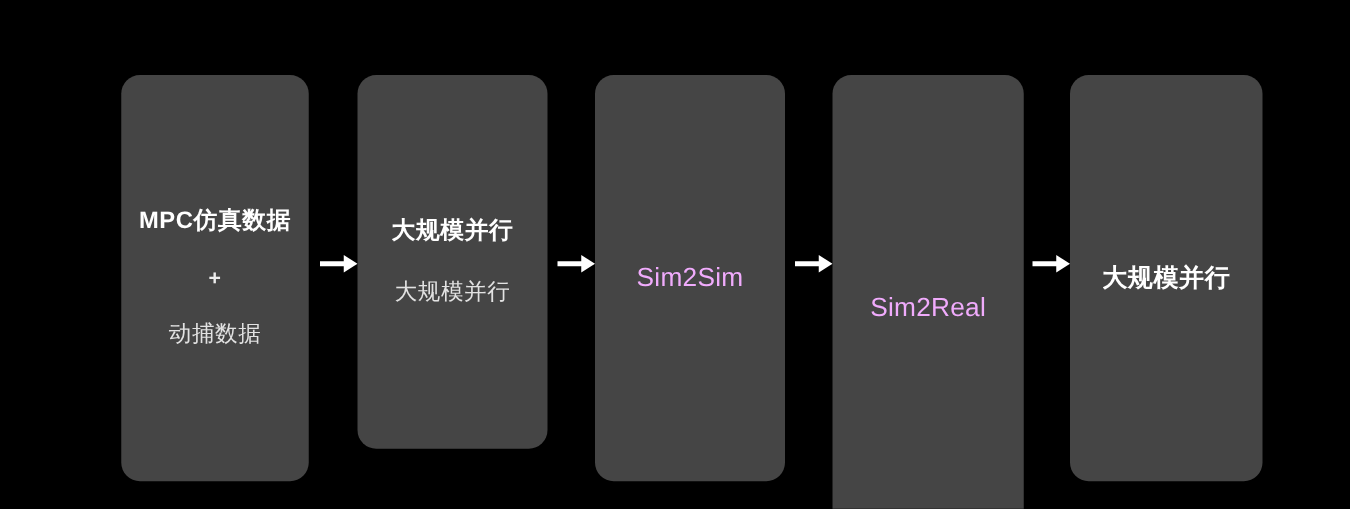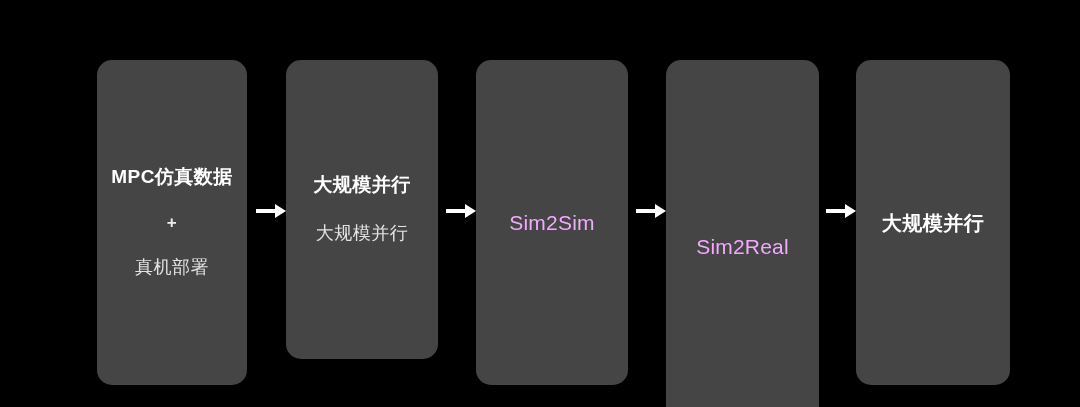--- a/index.html
+++ b/index.html
@@ -101,21 +101,21 @@
 <body>
 
 <div id="pipeline">
 
   <div class="stage-box" style="left:97px; top:60px; width:150px; height:325px;">
     <div class="stage-lines">
       <div class="stage-line primary">MPC仿真数据</div>
       <div class="gap-1"></div>
       <div class="stage-line plus">+</div>
       <div class="gap-1"></div>
-      <div class="stage-line secondary">真机部署</div>
+      <div class="stage-line secondary">动捕数据</div>
     </div>
   </div>
 
   <div class="arrow" style="left:256px; top:200px; width:30px;">
     <div class="arrow-shaft"></div>
     <div class="arrow-head"></div>
   </div>
 
   <div class="stage-box" style="left:286px; top:60px; width:152px; height:299px;font-family:Liberation Serif, serif;">
     <div class="stage-lines">

